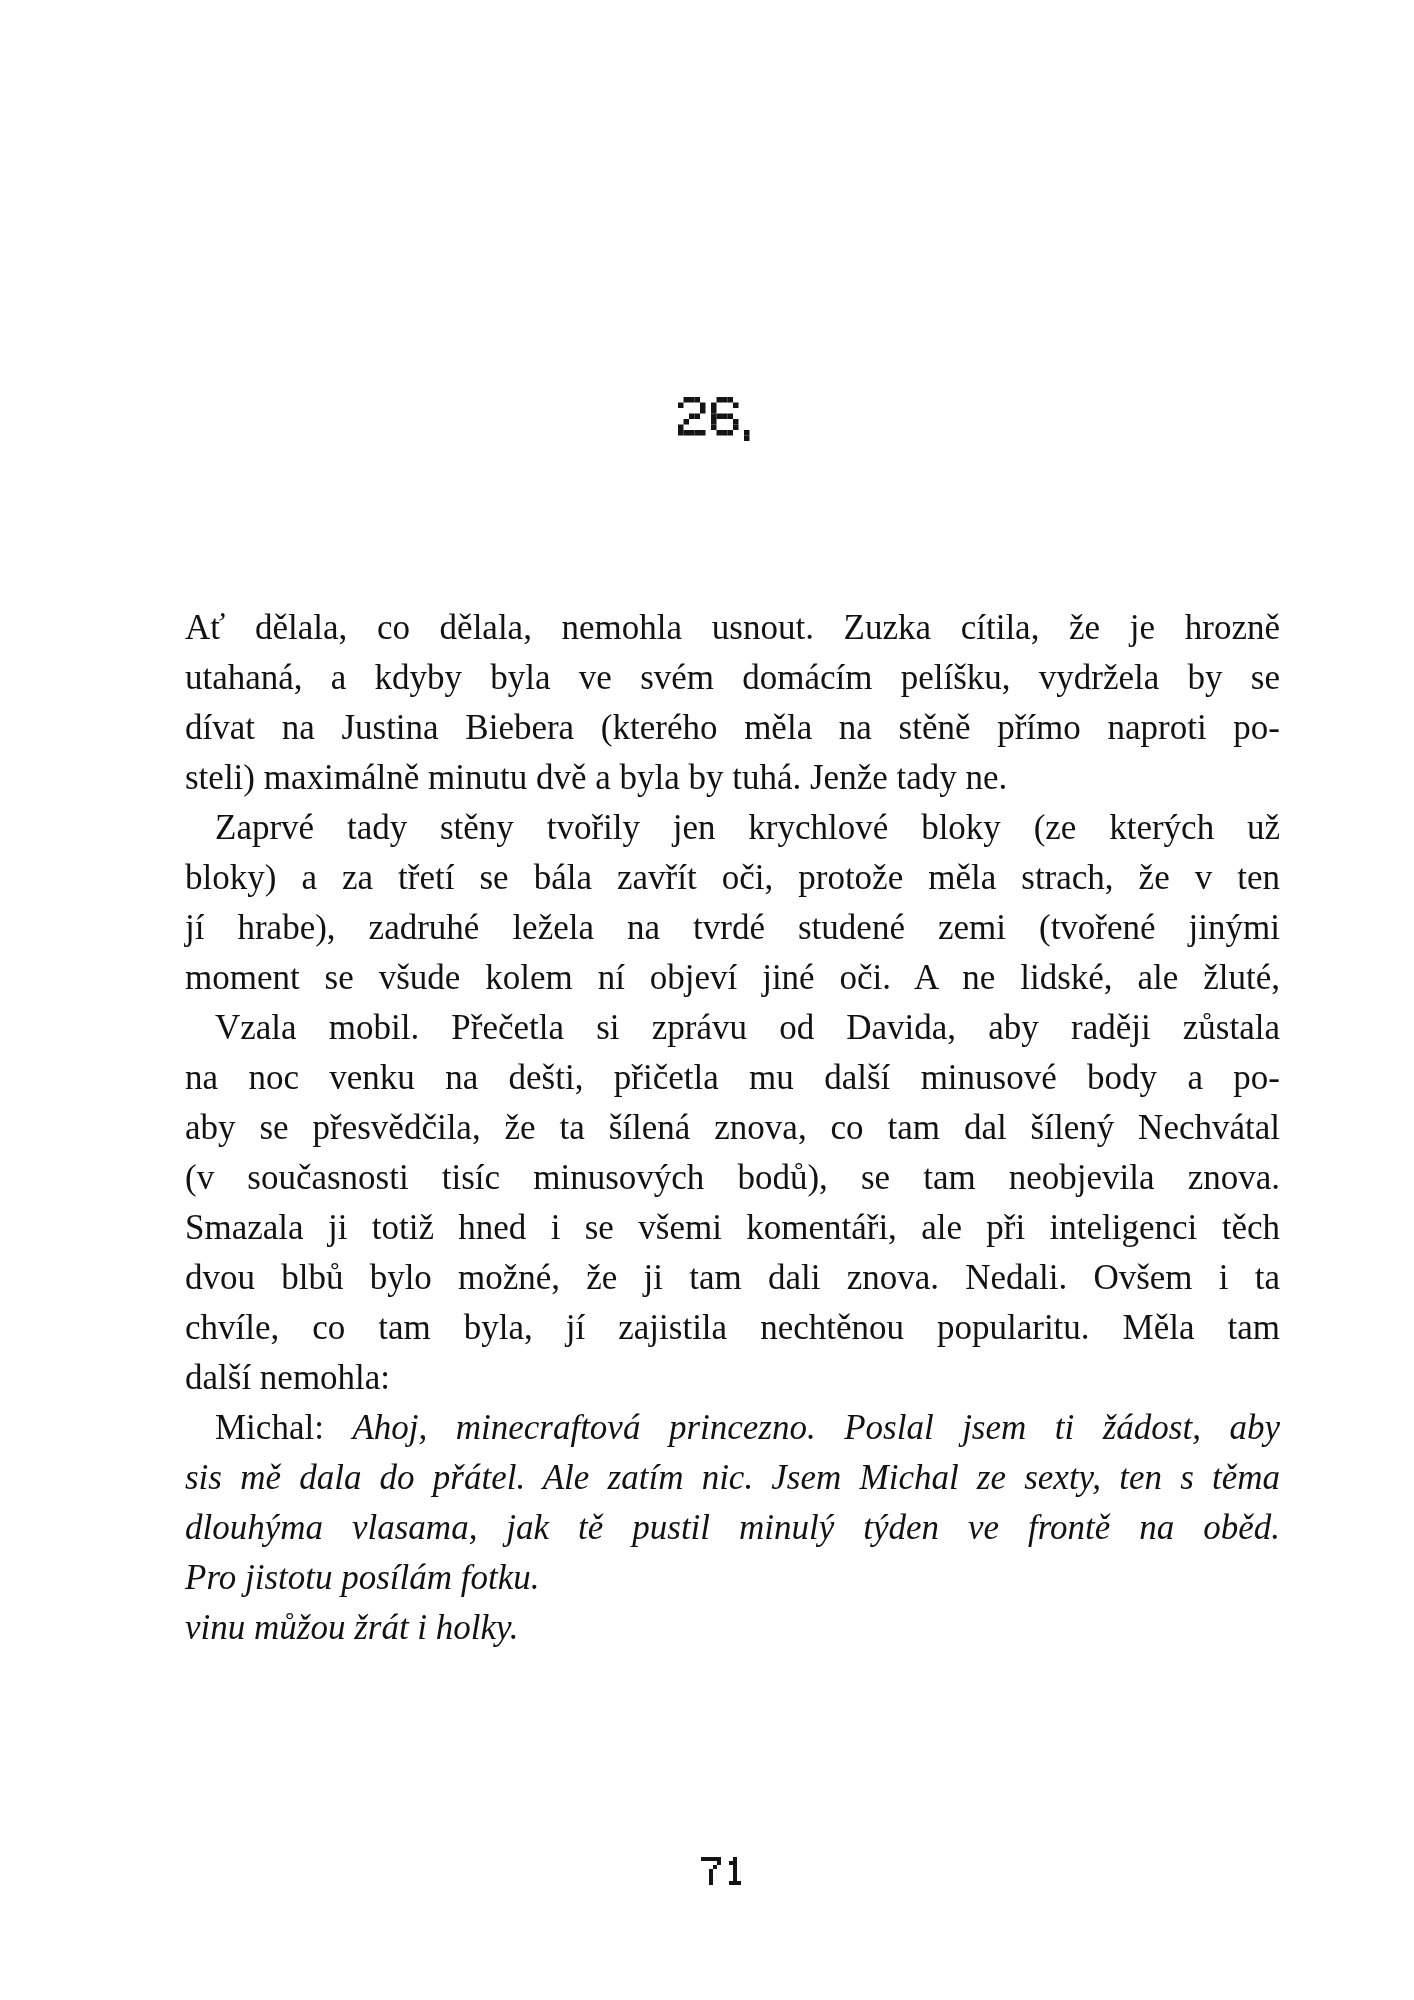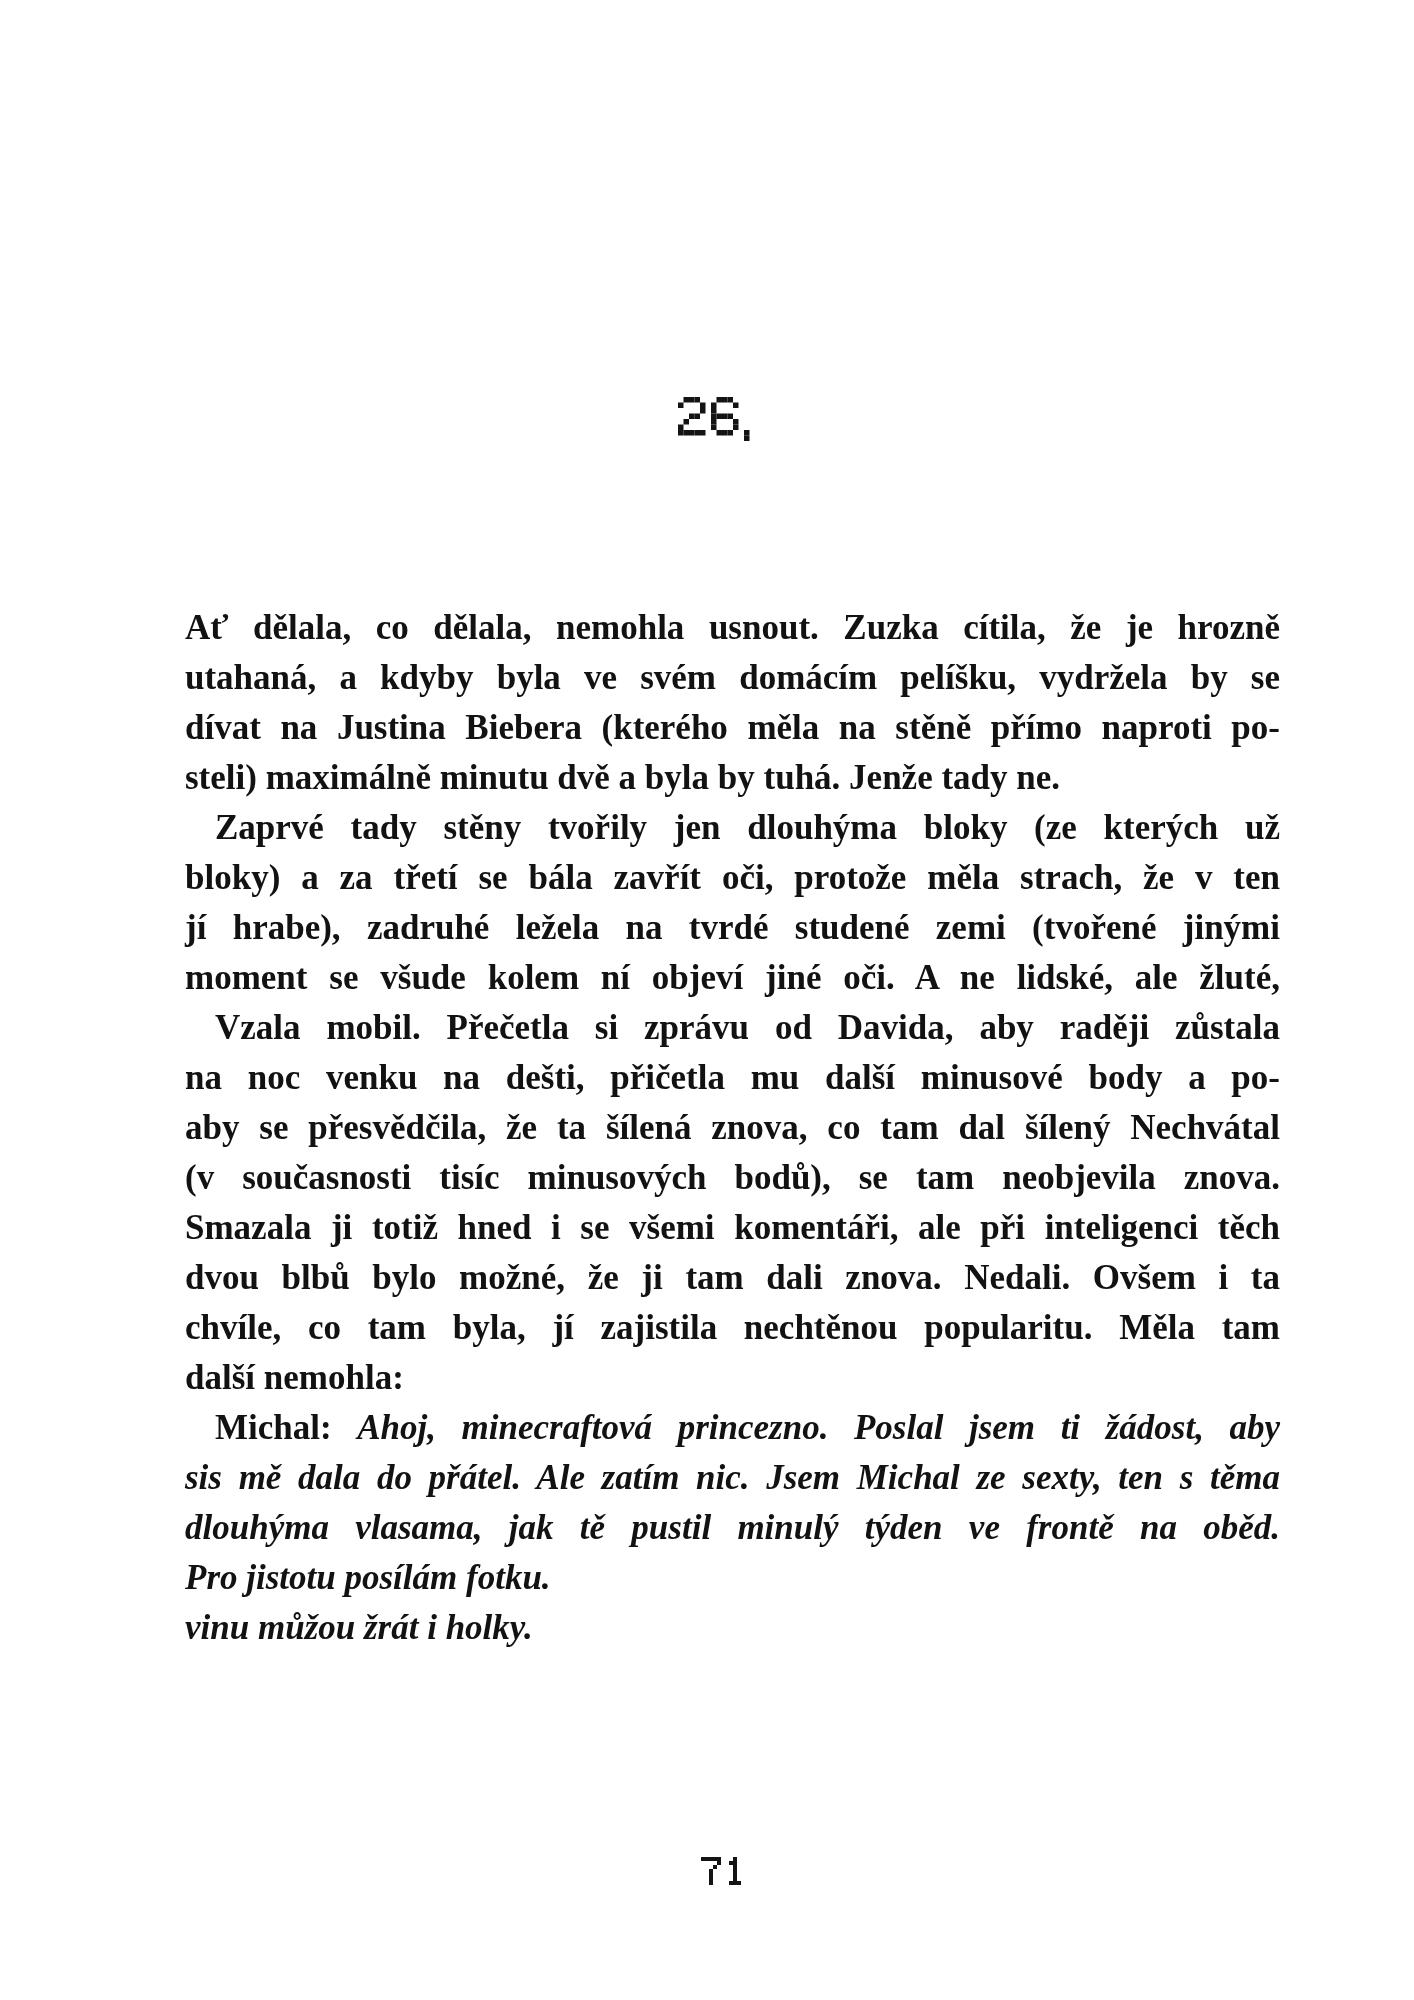--- a/index.html
+++ b/index.html
@@ -18,21 +18,20 @@
   .page-number {
     position: absolute;
     left: 701px; top: 1857px;
   }
   .body-text {
     position: absolute;
     left: 185px; top: 603px;
     width: 1095px;
     font-size: 35px;
     line-height: 50px;
-    font-weight: bold;
   }
   .para { margin: 0; }
   .line {
     text-align: justify;
     text-align-last: justify;
     height: 50px;
     overflow: visible;
   }
   .line.para-end {
     text-align-last: left;
@@ -87,21 +86,21 @@
 </div>
 
 <div class="body-text" id="body-text">
     <div class="para">
       <div class="line first"><span class="">Ať dělala, co dělala, nemohla usnout. Zuzka cítila, že je hrozně</span></div>
       <div class="line"><span class="">utahaná, a kdyby byla ve svém domácím pelíšku, vydržela by se</span></div>
       <div class="line"><span class="">dívat na Justina Biebera (kterého měla na stěně přímo naproti po-</span></div>
       <div class="line para-end"><span class="">steli) maximálně minutu dvě a byla by tuhá. Jenže tady ne.</span></div>
     </div>
     <div class="para indented">
-      <div class="line first"><span class="">Zaprvé tady stěny tvořily jen dlouhýma bloky (ze kterých už</span></div>
+      <div class="line first"><span class="">Zaprvé tady stěny tvořily jen krychlové bloky (ze kterých už</span></div>
       <div class="line"><span class="">bloky) a za třetí se bála zavřít oči, protože měla strach, že v ten</span></div>
       <div class="line"><span class="">jí hrabe), zadruhé ležela na tvrdé studené zemi (tvořené jinými</span></div>
       <div class="line"><span class="">moment se všude kolem ní objeví jiné oči. A ne lidské, ale žluté,</span></div>
     </div>
     <div class="para indented">
       <div class="line first"><span class="">Vzala mobil. Přečetla si zprávu od Davida, aby raději zůstala</span></div>
       <div class="line"><span class="">na noc venku na dešti, přičetla mu další minusové body a po-</span></div>
       <div class="line"><span class="">aby se přesvědčila, že ta šílená znova, co tam dal šílený Nechvátal</span></div>
       <div class="line"><span class="">(v současnosti tisíc minusových bodů), se tam neobjevila znova.</span></div>
       <div class="line"><span class="">Smazala ji totiž hned i se všemi komentáři, ale při inteligenci těch</span></div>

